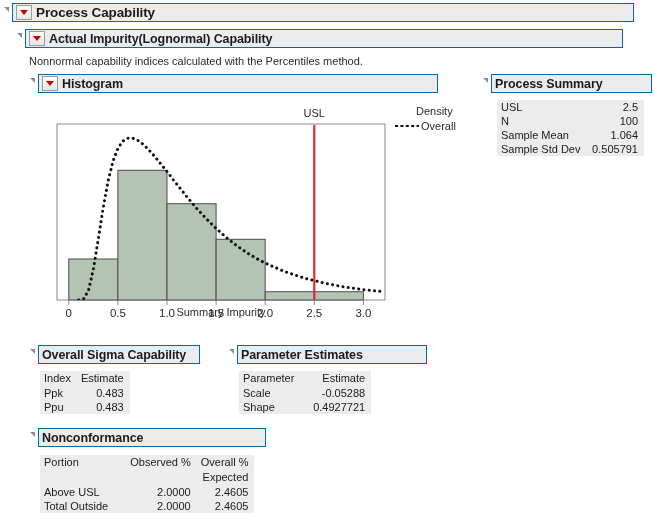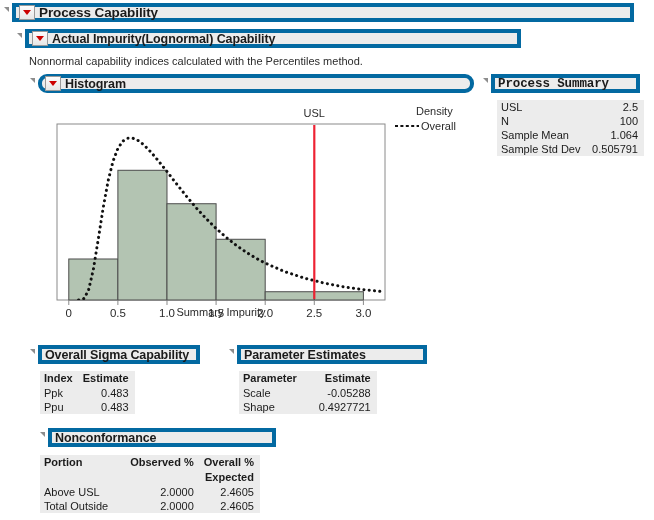--- a/index.html
+++ b/index.html
@@ -47,21 +47,21 @@
   .redbtn i {
     width: 0;
     height: 0;
     border-left: 4px solid transparent;
     border-right: 4px solid transparent;
     border-top: 5px solid #cc0000;
     display: block;
   }
   .hdr-bar {
     background: #ececec;
-    border: 4px solid #0369a1;
+    border: 1px solid #0369a1;
     height: 19px;
     display: flex;
     align-items: center;
     padding: 0 4px 0 3px;
     box-sizing: border-box;
   }
   .hdr-title {
     font-weight: bold;
     white-space: nowrap;
     letter-spacing: -0.1px;
@@ -76,21 +76,21 @@
     color: #2b2b2b;
     white-space: nowrap;
   }
 
   
   table.jmp {
     border-collapse: collapse;
     font-size: 11px;
   }
   table.jmp th {
-    font-weight: bold;
+    font-weight: normal;
     background: #ececec;
     padding: 1px 6px 2px 4px;
     white-space: nowrap;
     vertical-align: bottom;
   }
   table.jmp td {
     padding: 1px 6px 1px 4px;
     white-space: nowrap;
     background: #ececec;
   }
@@ -109,43 +109,43 @@
   <span class="hdr-bar" style="width:622px;">
     <span class="redbtn">
         <i></i>
       </span>
     <span class="hdr-title h1">Process Capability</span>
   </span>
 </div>
 
 <div class="outline-row" style="left:17px; top:29px; width:633px;">
   <span class="tri"></span>
-  <span class="hdr-bar" style="width:496px;">
+  <span class="hdr-bar" style="width:598px;">
     <span class="redbtn">
         <i></i>
       </span>
     <span class="hdr-title h2">Actual Impurity(Lognormal) Capability</span>
   </span>
 </div>
 
 <div class="desc" style="left:29px; top:55px;">Nonnormal capability indices calculated with the Percentiles method.</div>
 
 <div class="outline-row" style="left:30px; top:74px;">
   <span class="tri"></span>
-  <span class="hdr-bar" style="width:436px;border-radius:9px;">
+  <span class="hdr-bar" style="width:400px;">
     <span class="redbtn">
         <i></i>
       </span>
     <span class="hdr-title h3">Histogram</span>
   </span>
 </div>
 
 <div class="outline-row" style="left:483px; top:74px;">
   <span class="tri"></span>
-  <span class="hdr-bar" style="width:149px;font-family:Liberation Mono, monospace;">
+  <span class="hdr-bar" style="width:161px;">
     <span class="hdr-title h3">Process Summary</span>
   </span>
 </div>
 
 <table class="jmp" style="position:absolute; left:497px; top:100px; width:147px;">
   <tbody>
     <tr>
       <td class="lbl">USL</td>
       <td class="num">2.5</td>
     </tr>
@@ -268,21 +268,21 @@
       <td class="lbl">Scale</td>
       <td class="num">-0.05288</td>
     </tr>
     <tr>
       <td class="lbl">Shape</td>
       <td class="num">0.4927721</td>
     </tr>
   </tbody>
 </table>
 
-<div class="outline-row" style="left:40px; top:428px;">
+<div class="outline-row" style="left:30px; top:428px;">
   <span class="tri"></span>
   <span class="hdr-bar" style="width:228px;">
     <span class="hdr-title h3">Nonconformance</span>
   </span>
 </div>
 
 <table class="jmp" style="position:absolute; left:40px; top:455px;">
   <thead>
     <tr>
       <th class="lbl">Portion</th>

